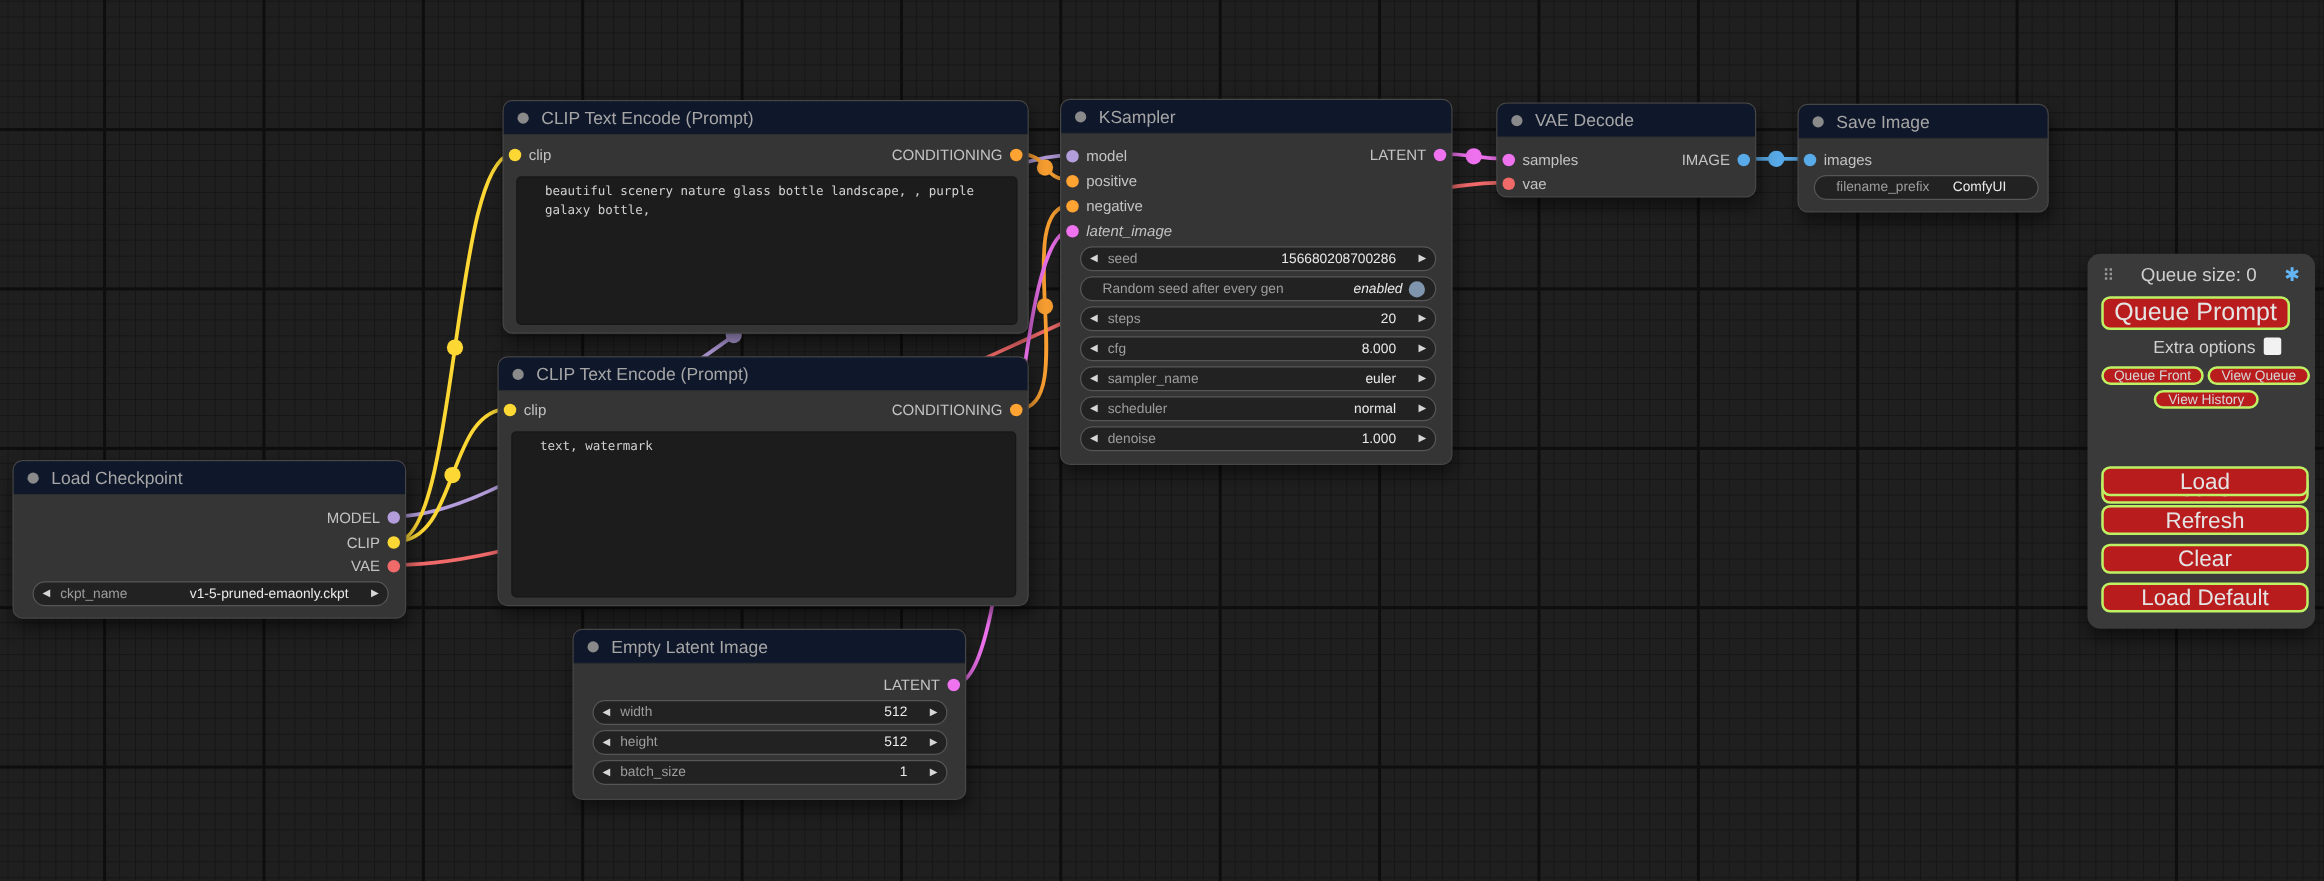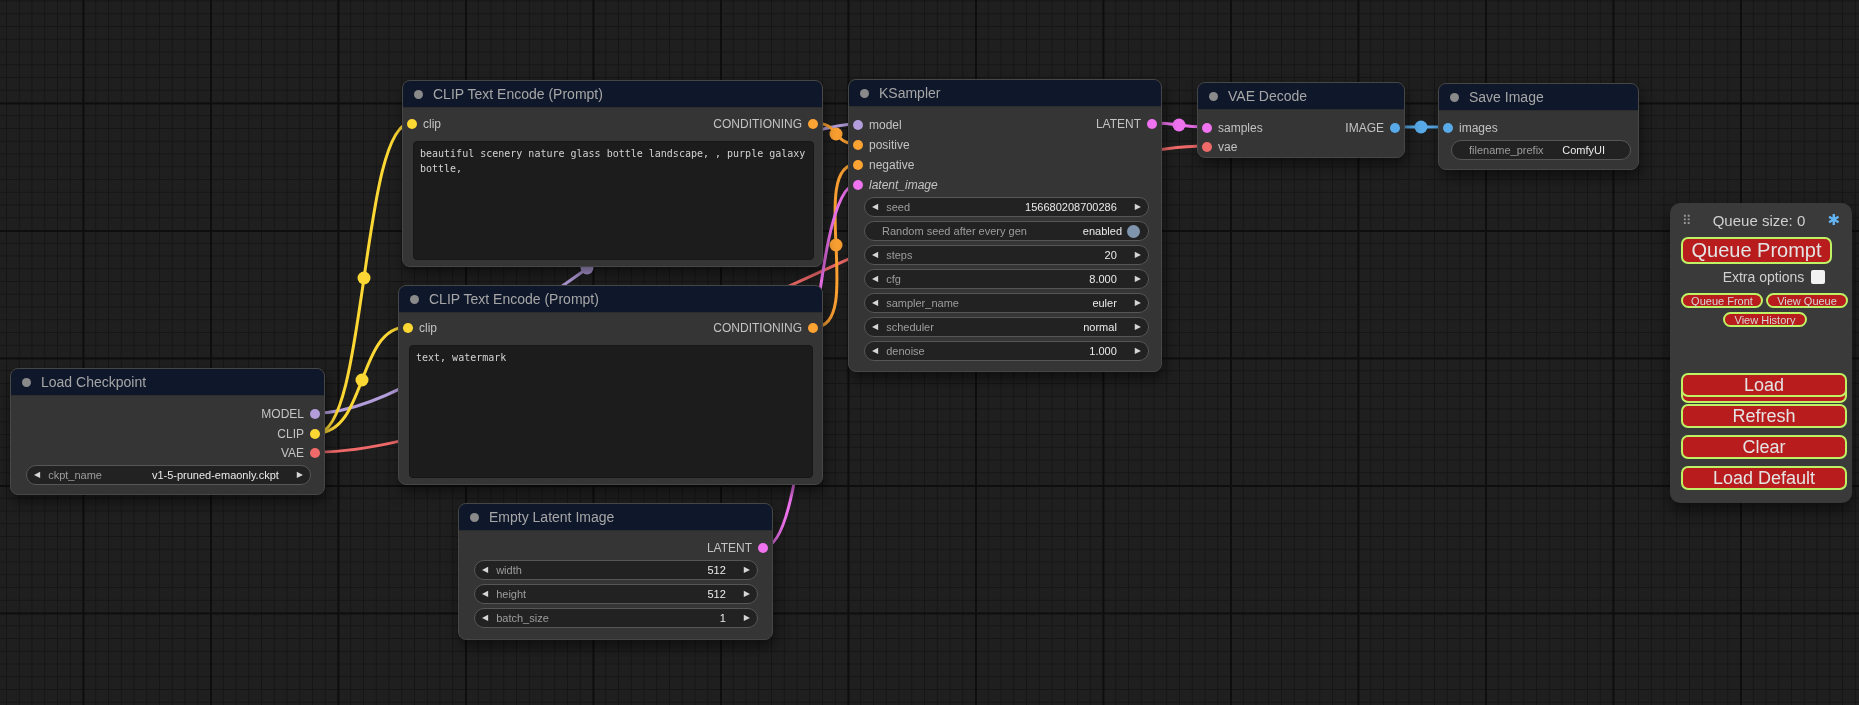--- a/index.html
+++ b/index.html
@@ -23,21 +23,21 @@
   .collapse-dot{width:9px;height:9px;border-radius:50%;margin-right:10px;flex:0 0 auto;}
   .node-title{font-size:14px;color:#a6a6a6;white-space:nowrap;}
   .port{position:absolute;display:flex;align-items:center;height:16px;font-size:12px;color:#c3c3c3;}
   .port.in{left:0;padding-left:20px;}
   .port.out{right:0;padding-right:20px;}
   .pdot{position:absolute;width:10px;height:10px;border-radius:50%;top:3px;}
   .port.in .pdot{left:4px;}
   .port.out .pdot{right:4px;}
   .textarea{position:absolute;background:#1c1c1c;border:1px solid #171717;border-radius:4px;
         font-family:"DejaVu Sans Mono",monospace;font-size:10px;line-height:1.5;color:#d2d2d2;
-        padding:4px 6px;box-sizing:border-box;white-space:pre-wrap;word-break:normal;overflow:hidden;}
+        padding:4px 22px;box-sizing:border-box;white-space:pre-wrap;word-break:normal;overflow:hidden;}
   .widget{position:absolute;height:20px;background:#222;border:1px solid #565656;border-radius:10px;
         display:flex;align-items:center;font-size:11px;padding:3px 7px;box-sizing:border-box;}
   .warrow{font-size:8px;color:#d6d6d6;line-height:1;flex:0 0 auto;}
   .wlabel{color:#9d9d9d;margin-left:8px;white-space:nowrap;}
   .widget.no-arrows .wlabel{margin-left:10px;}
   .wvalue{margin-left:auto;margin-right:18px;color:#eaeaea;white-space:nowrap;}
   .toggle-dot{width:13px;height:13px;border-radius:50%;margin-right:1px;flex:0 0 auto;}
 
   .queue{position:absolute;left:1670px;top:203px;width:182px;height:300px;background:#3a3a3a;
         border-radius:10px;box-shadow:0 7px 16px rgba(0,0,0,.55);z-index:3;}
@@ -163,21 +163,21 @@
     <span class="pdot" style="background: rgb(239, 114, 239);"></span>
   </div>
   <div class="widget" style="left:15px;top:117px;width:285px;">
     <span class="warrow">◀</span>
     <span class="wlabel">seed</span>
     <span class="wvalue">156680208700286</span>
     <span class="warrow">▶</span>
   </div>
   <div class="widget no-arrows" style="left:15px;top:141px;width:285px;">
     <span class="wlabel">Random seed after every gen</span>
-    <span class="wvalue" style="margin-right:5px;">enabled</span>
+    <span class="wvalue" style="margin-right:5px;font-style:italic;">enabled</span>
     <span class="toggle-dot" style="background: rgb(127, 149, 173);"></span>
   </div>
   <div class="widget" style="left:15px;top:165px;width:285px;">
     <span class="warrow">◀</span>
     <span class="wlabel">steps</span>
     <span class="wvalue">20</span>
     <span class="warrow">▶</span>
   </div>
   <div class="widget" style="left:15px;top:189px;width:285px;">
     <span class="warrow">◀</span>

